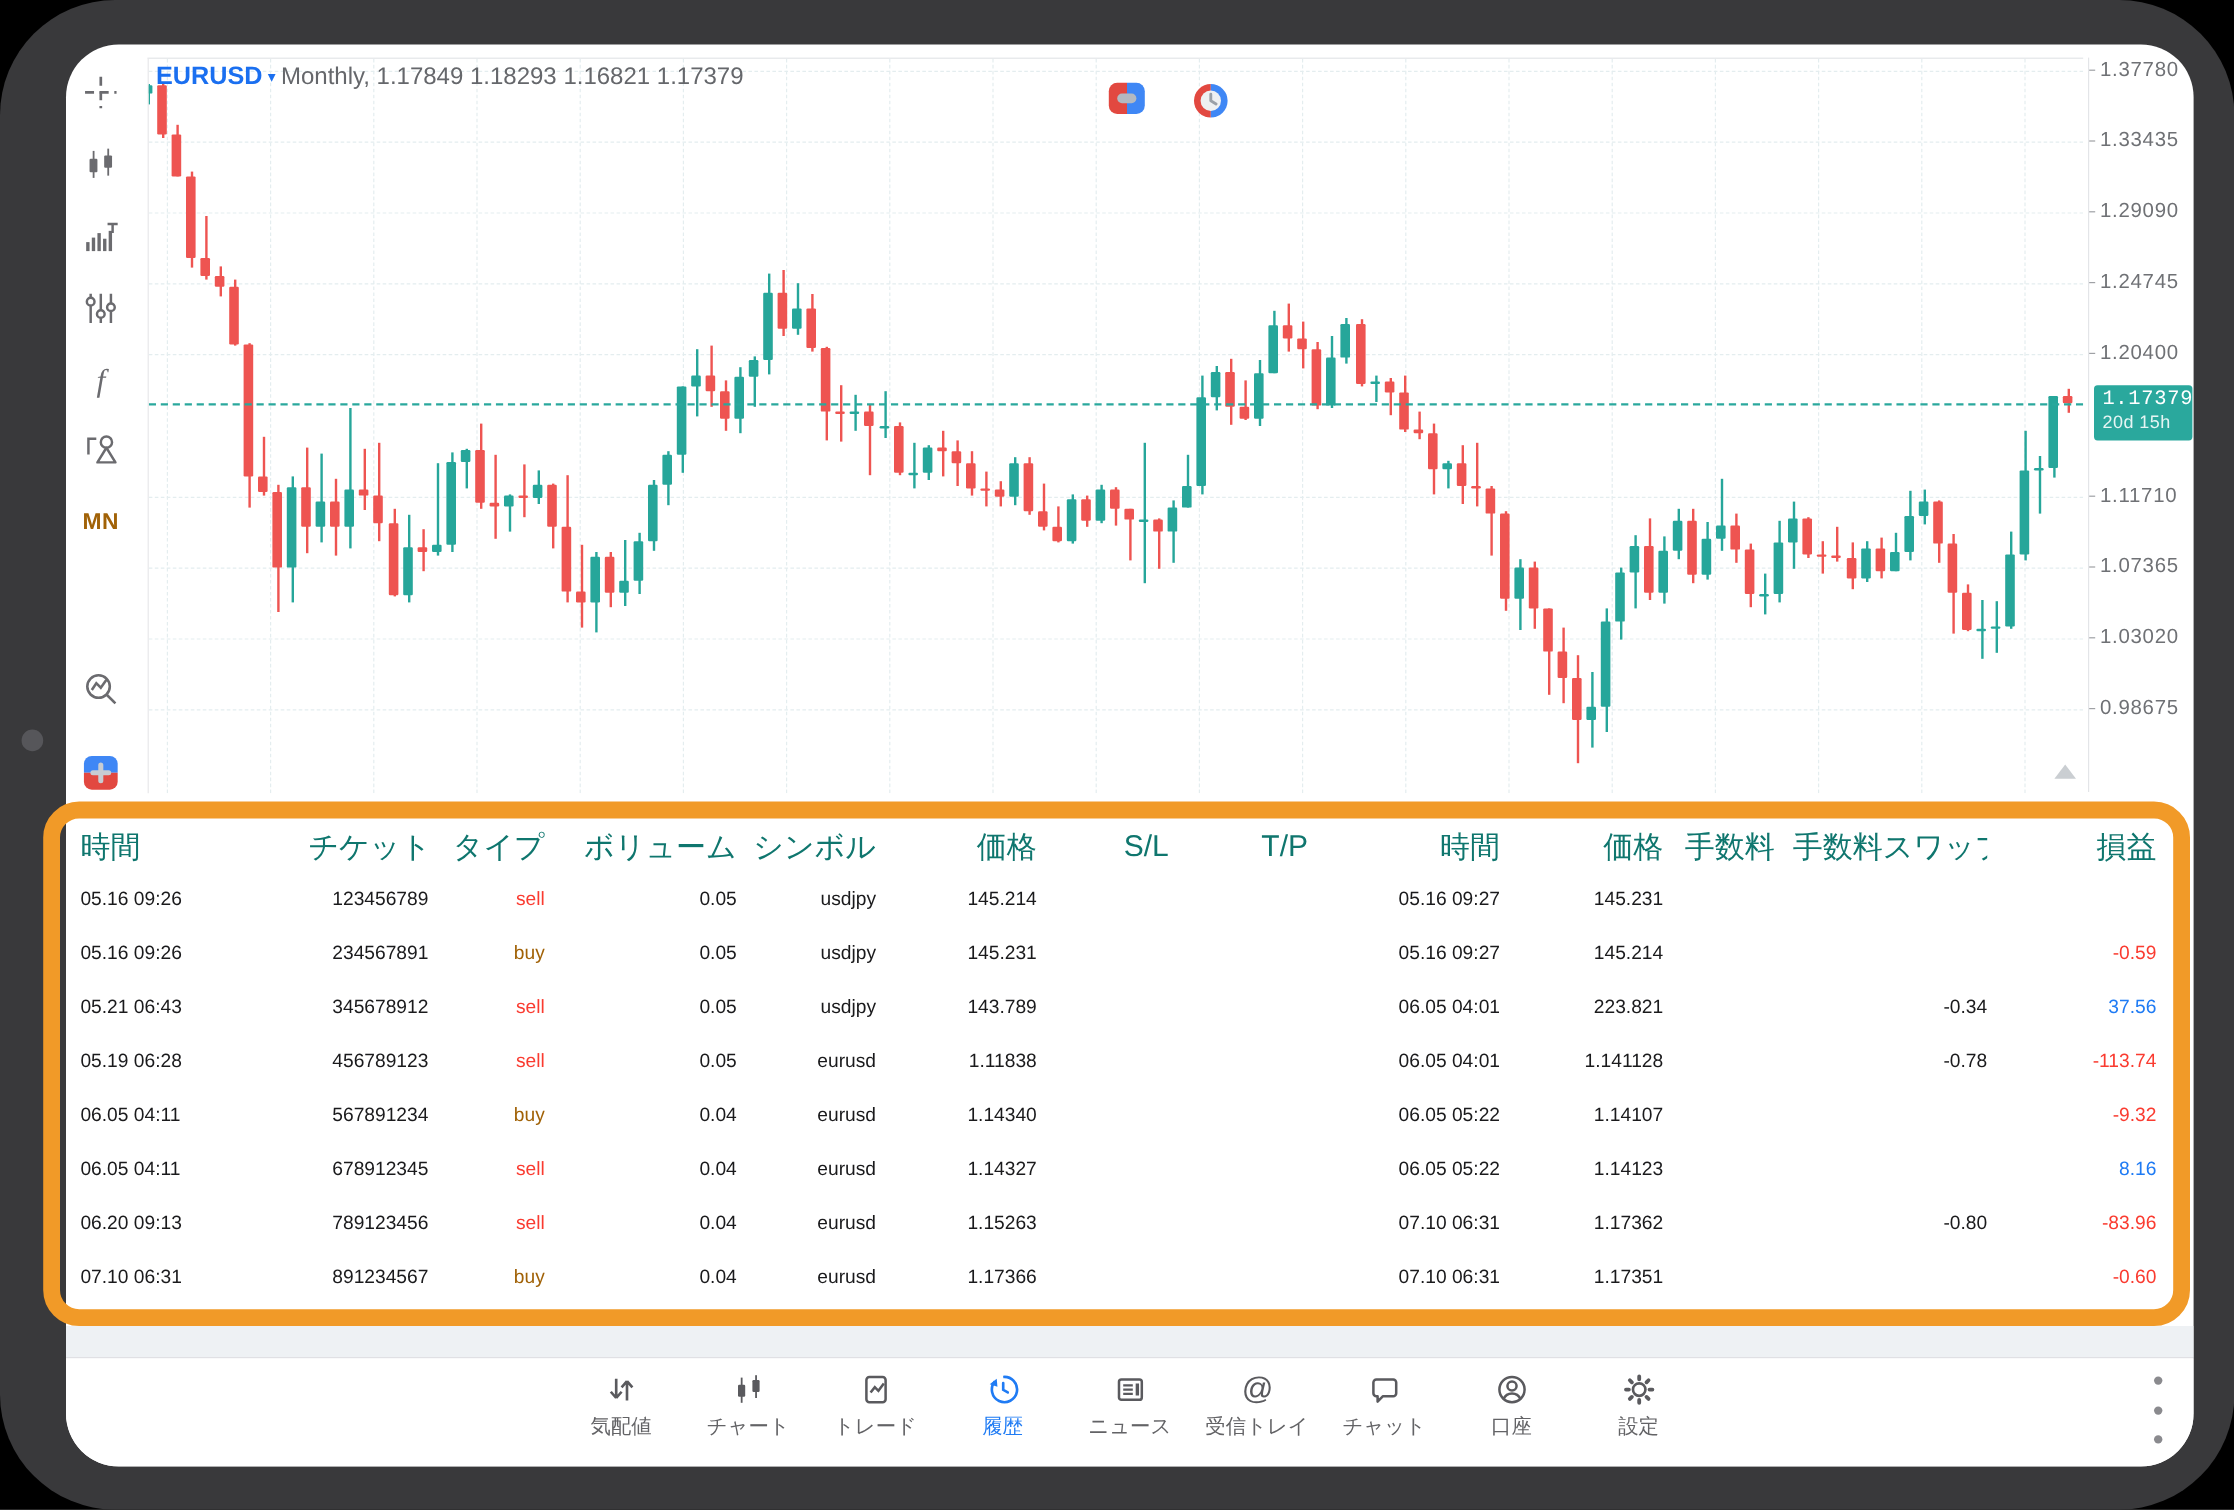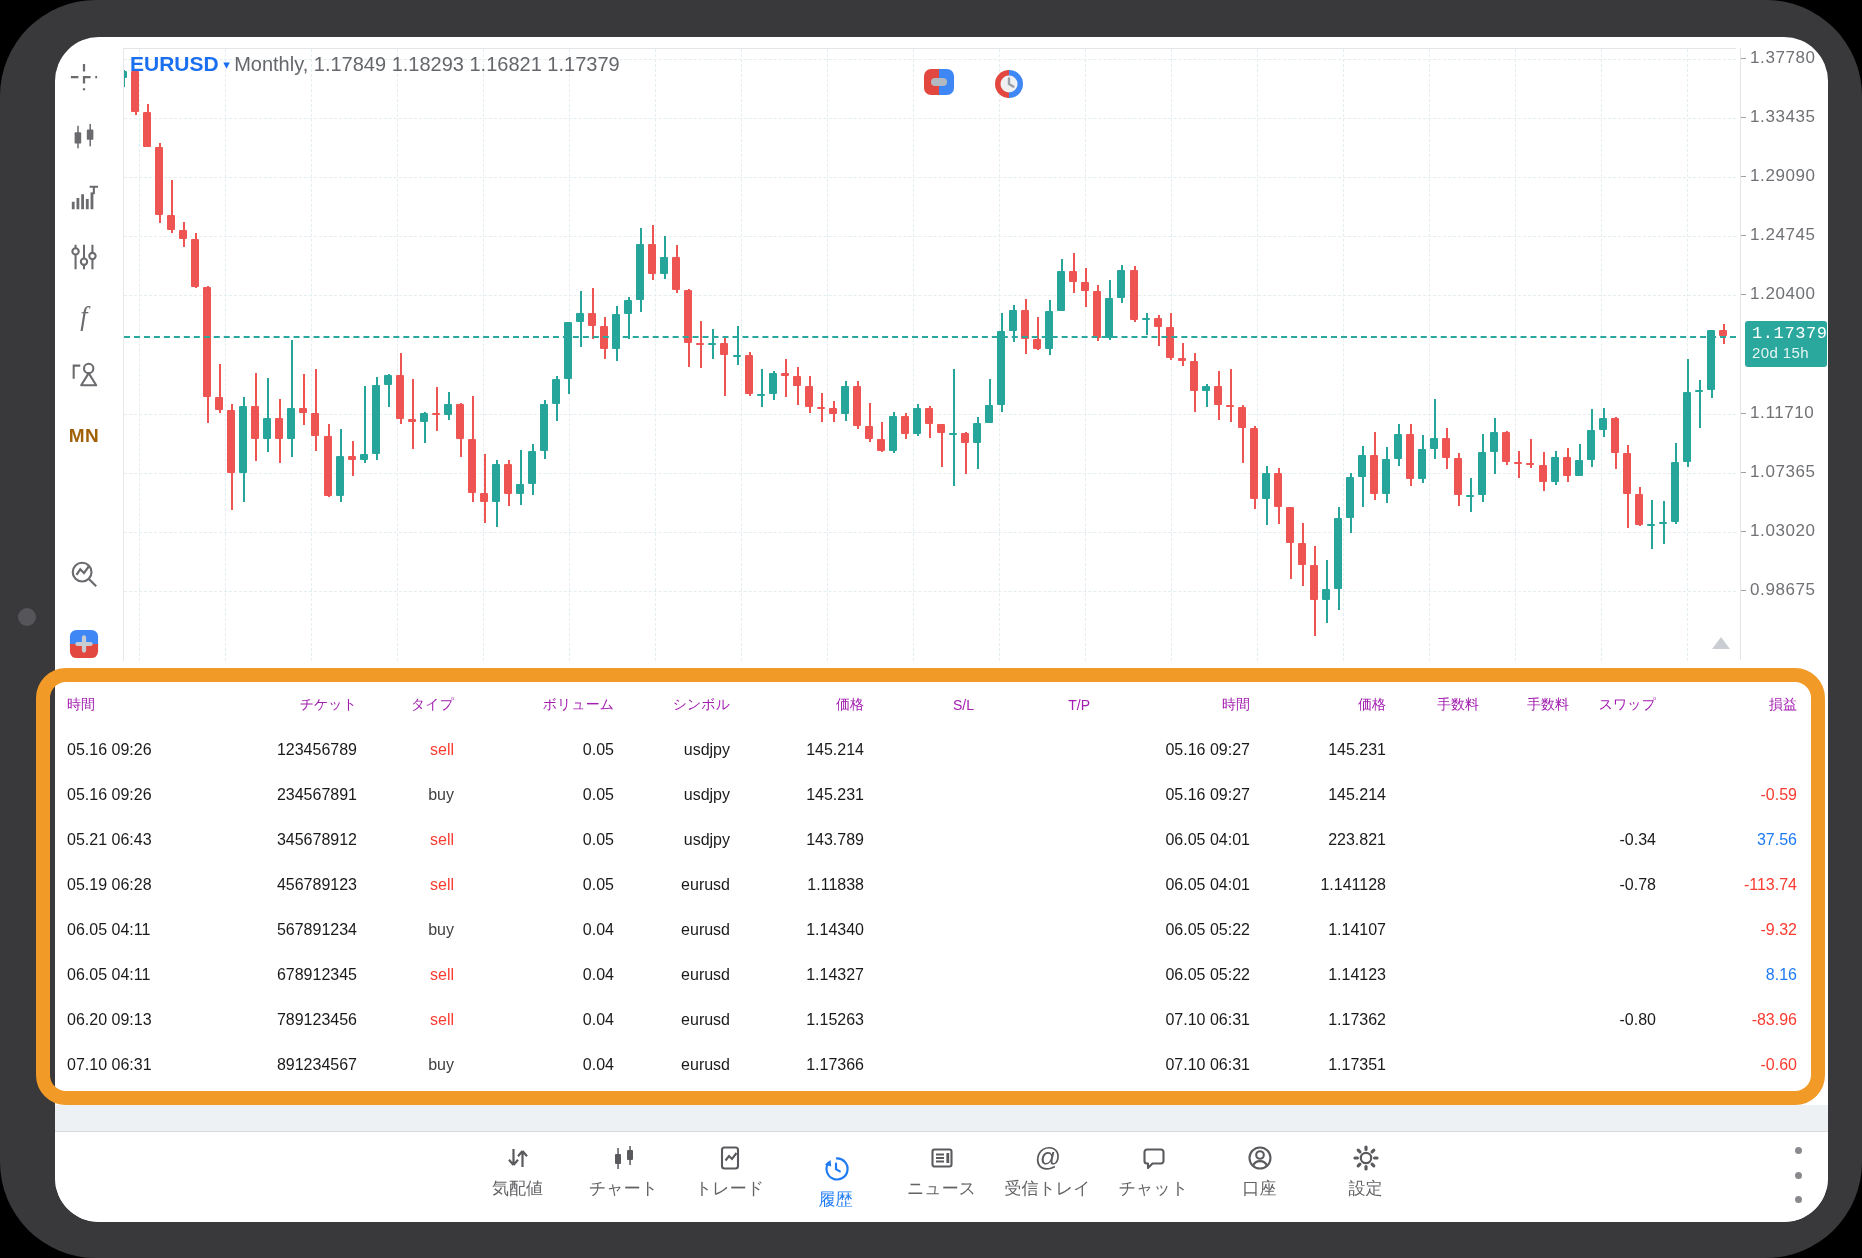--- a/index.html
+++ b/index.html
@@ -39,36 +39,36 @@
   .bidbox{position:absolute;left:4px;width:82px;height:46px;background:#2aa89d;border-radius:3px;color:#fff;
     padding:2px 0 0 7px;box-sizing:border-box;z-index:6;}
   .bidbox .p{font-size:17px;letter-spacing:.6px;line-height:21px;font-family:Liberation Mono, monospace;}
   .bidbox .a{font-size:15px;letter-spacing:.4px;line-height:18px;color:rgba(255,255,255,.88);}
 
   
   .strip{position:absolute;left:0;top:1068px;width:1773px;height:26px;background:#eef1f4;}
   .table{position:absolute;left:-4px;top:646px;width:1760px;height:407px;background:#fff;}
   .trow{display:grid;grid-template-columns:190px 100px 97px 160px 116px 134px 110px 116px 160px 136px 93px 90px 87px 1fr;
     padding:0 14px 0 16px;align-items:center;height:45px;font-size:16px;color:#1a1a1c;}
-  .trow.head{height:44px;font-size:14px;color:#a21caf;}
+  .trow.head{height:44px;font-size:25px;color:#0f766e;}
   .trow .c{text-align:right;white-space:nowrap;overflow:hidden;}
   .trow .c:first-child{text-align:left;}
-  .t-sell{color:#fa3b30;} .t-buy{color:#404040;}
+  .t-sell{color:#fa3b30;} .t-buy{color:#a16207;}
   .pl-neg{color:#fa3b30;} .pl-pos{color:#1f7bf4;}
 
   
   .highlight{position:absolute;left:36px;top:668px;width:1789px;height:437px;border:14px solid #f19a28;
     border-radius:30px;box-sizing:border-box;z-index:40;pointer-events:none;}
 
   
   .nav-divider{position:absolute;left:0;top:1094px;width:1773px;height:0;border-top:1px solid #d9d9de;}
   .navbar{position:absolute;left:0;top:1095px;width:1773px;height:90px;background:#fff;display:flex;justify-content:center;gap:10px;}
   .nav-item{width:96px;display:flex;flex-direction:column;align-items:center;padding-top:12px;cursor:pointer;color:#5a5a5e;}
   .nav-item .lbl{margin-top:5px;font-size:17px;color:#636366;white-space:nowrap;}
-  .nav-item.active{color:#1f7bf4;justify-content:center;}
+  .nav-item.active{color:#1f7bf4;}
   .nav-item.active .lbl{color:#1f7bf4;}
   .more-menu{position:absolute;left:1733px;top:1110px;width:20px;height:56px;display:flex;flex-direction:column;align-items:center;justify-content:space-between;cursor:pointer;}
   .more-menu i{width:7px;height:7px;border-radius:50%;background:#8a8a8e;}
 </style>
 </head>
 <body>
 
 <div class="device">
   <div class="camera"></div>
 

